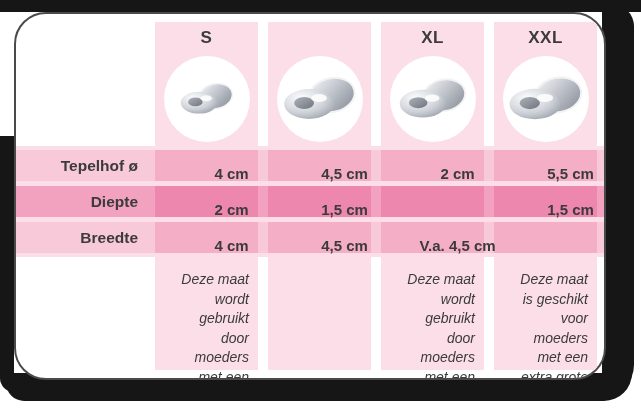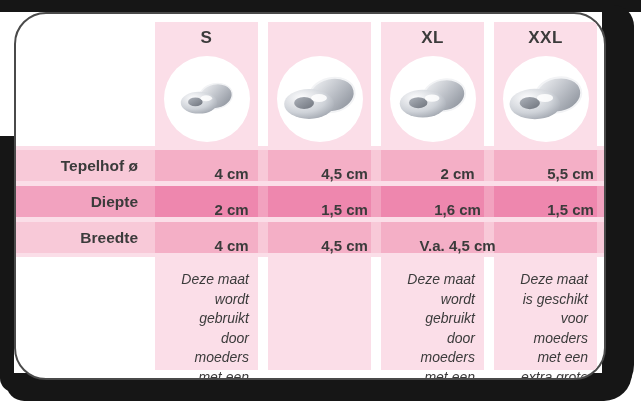--- a/index.html
+++ b/index.html
@@ -172,21 +172,20 @@
     </div>
 
     <div class="mrow row-1">
       <div class="tint colx0"></div>
       <div class="tint colx1"></div>
       <div class="tint colx2"></div>
       <div class="tint colx3"></div>
       <div class="rlabel">Diepte</div>
       <div class="val colx0">2 cm</div>
       <div class="val colx1">1,5 cm</div>
-      <div class="val colx2">1,6 cm</div>
       <div class="val colx3">1,5 cm</div>
     </div>
 
     <div class="mrow row-2">
       <div class="tint colx0"></div>
       <div class="tint colx1"></div>
       <div class="tint colx2"></div>
       <div class="tint colx3"></div>
       <div class="rlabel">Breedte</div>
       <div class="val colx0">4 cm</div>

